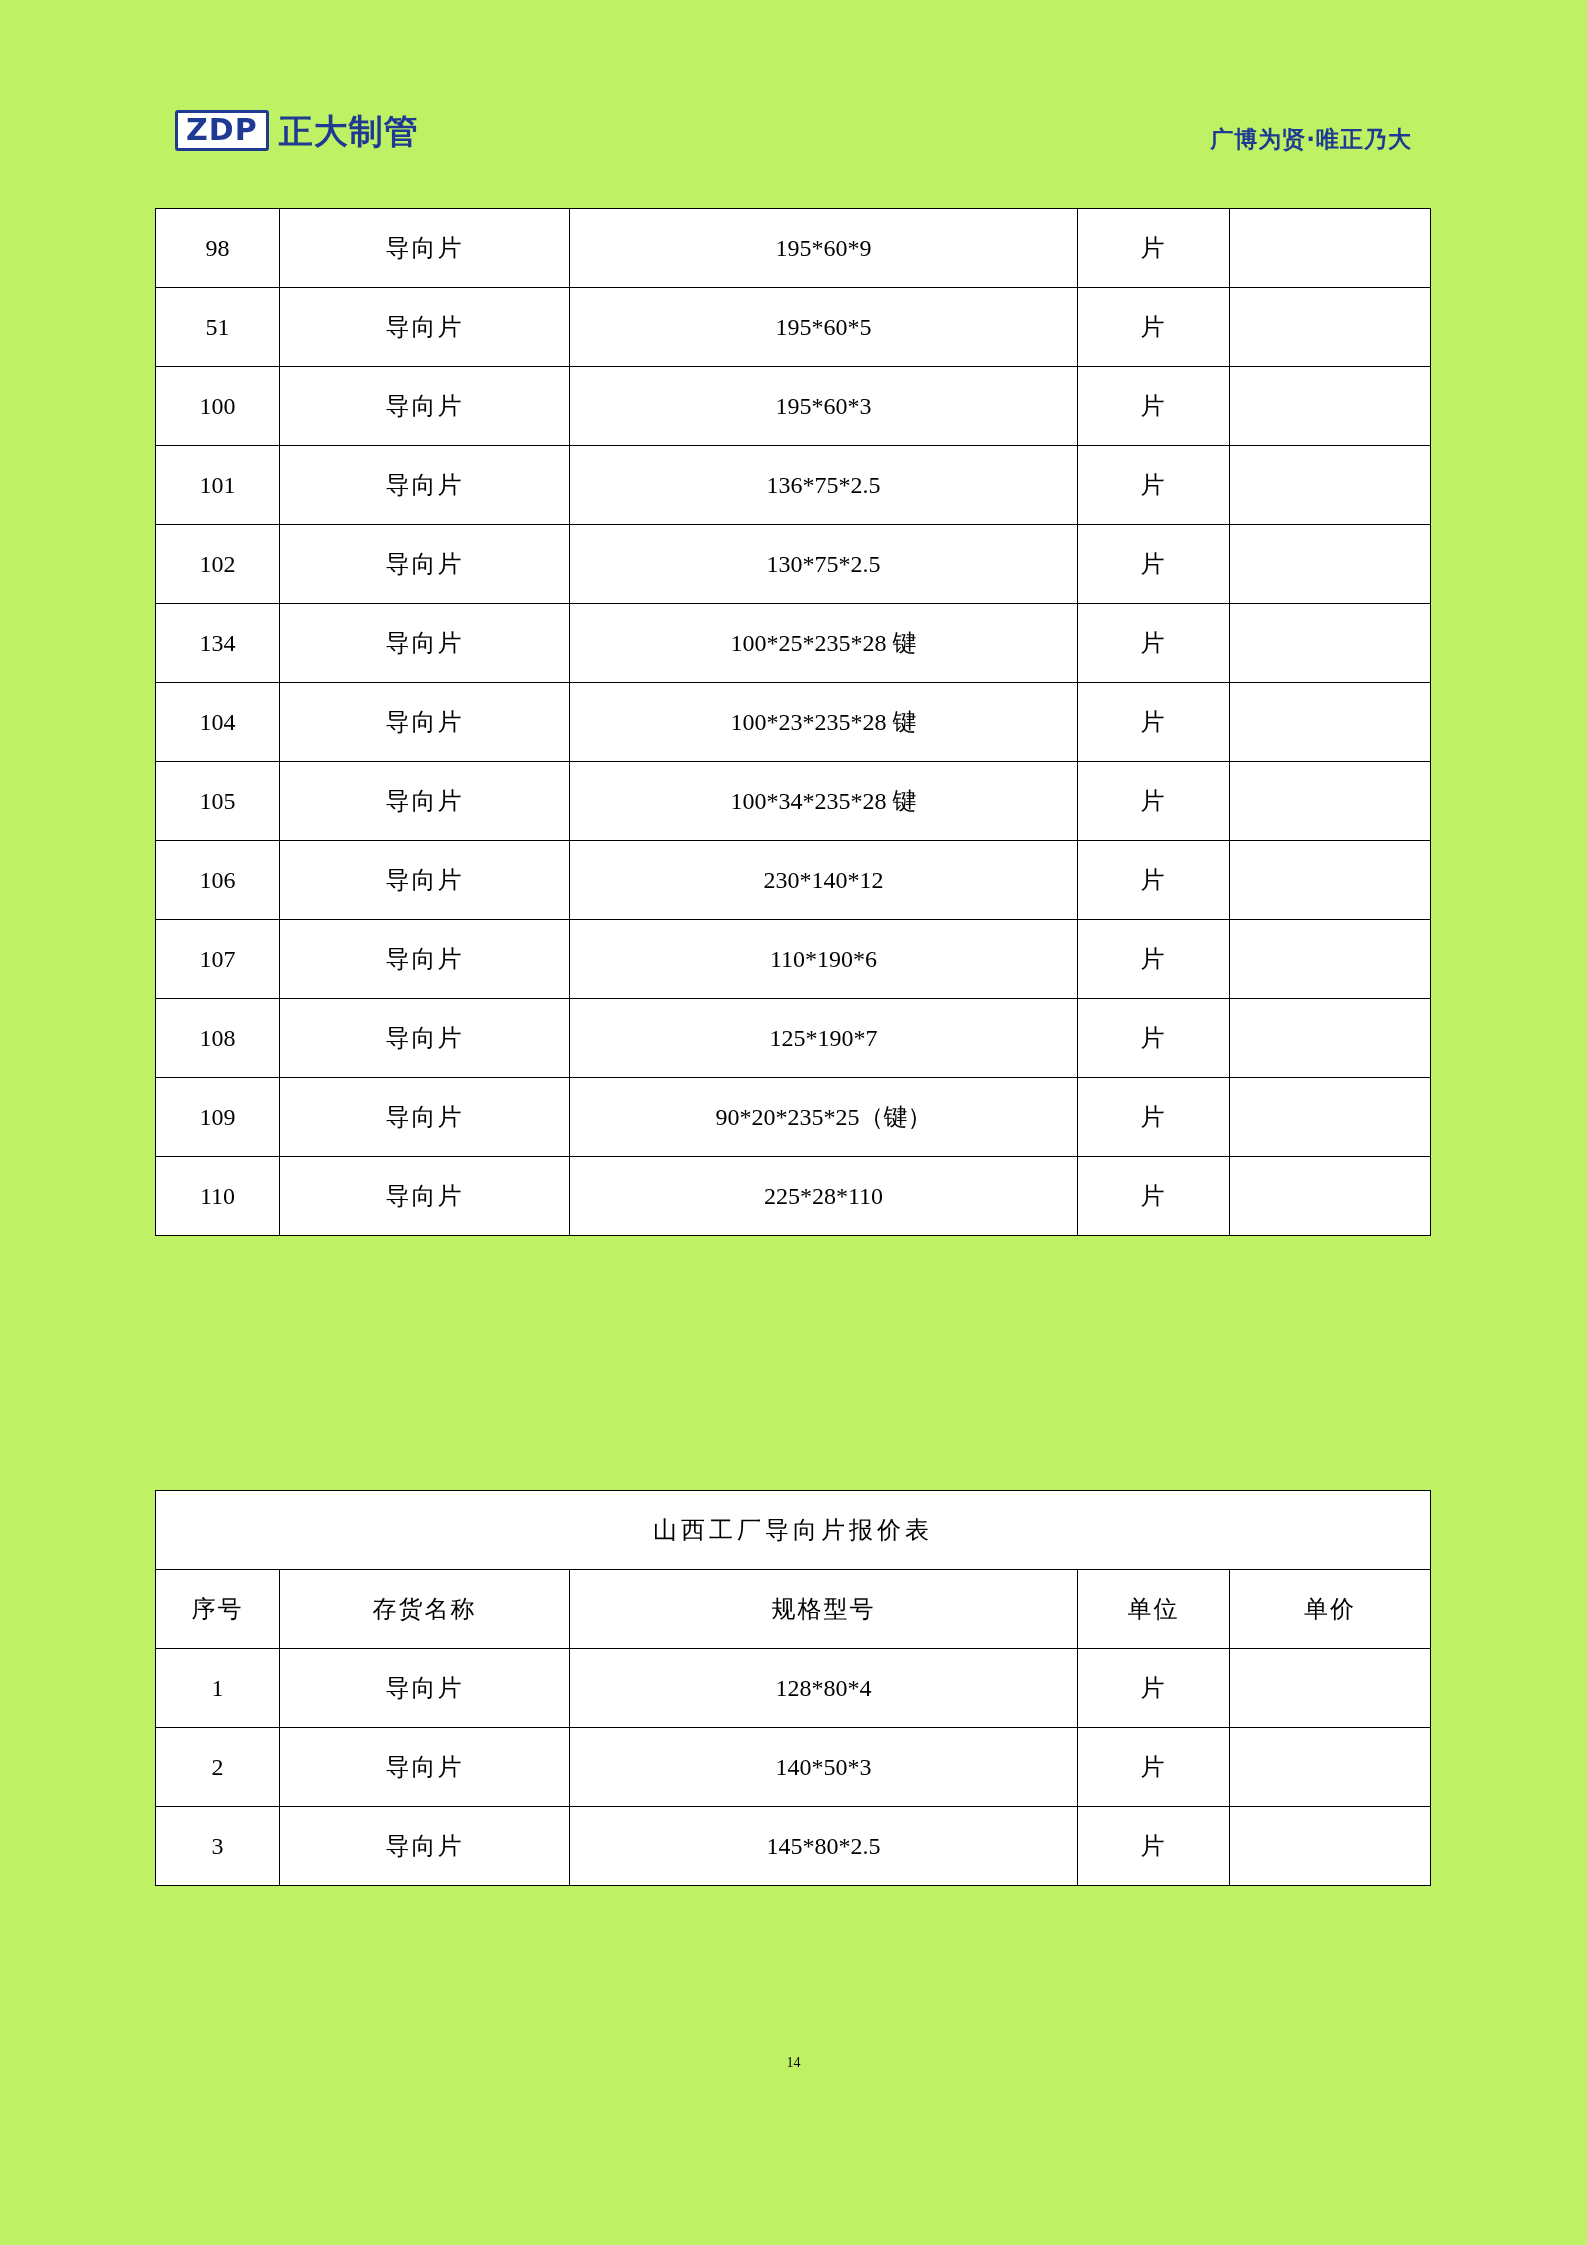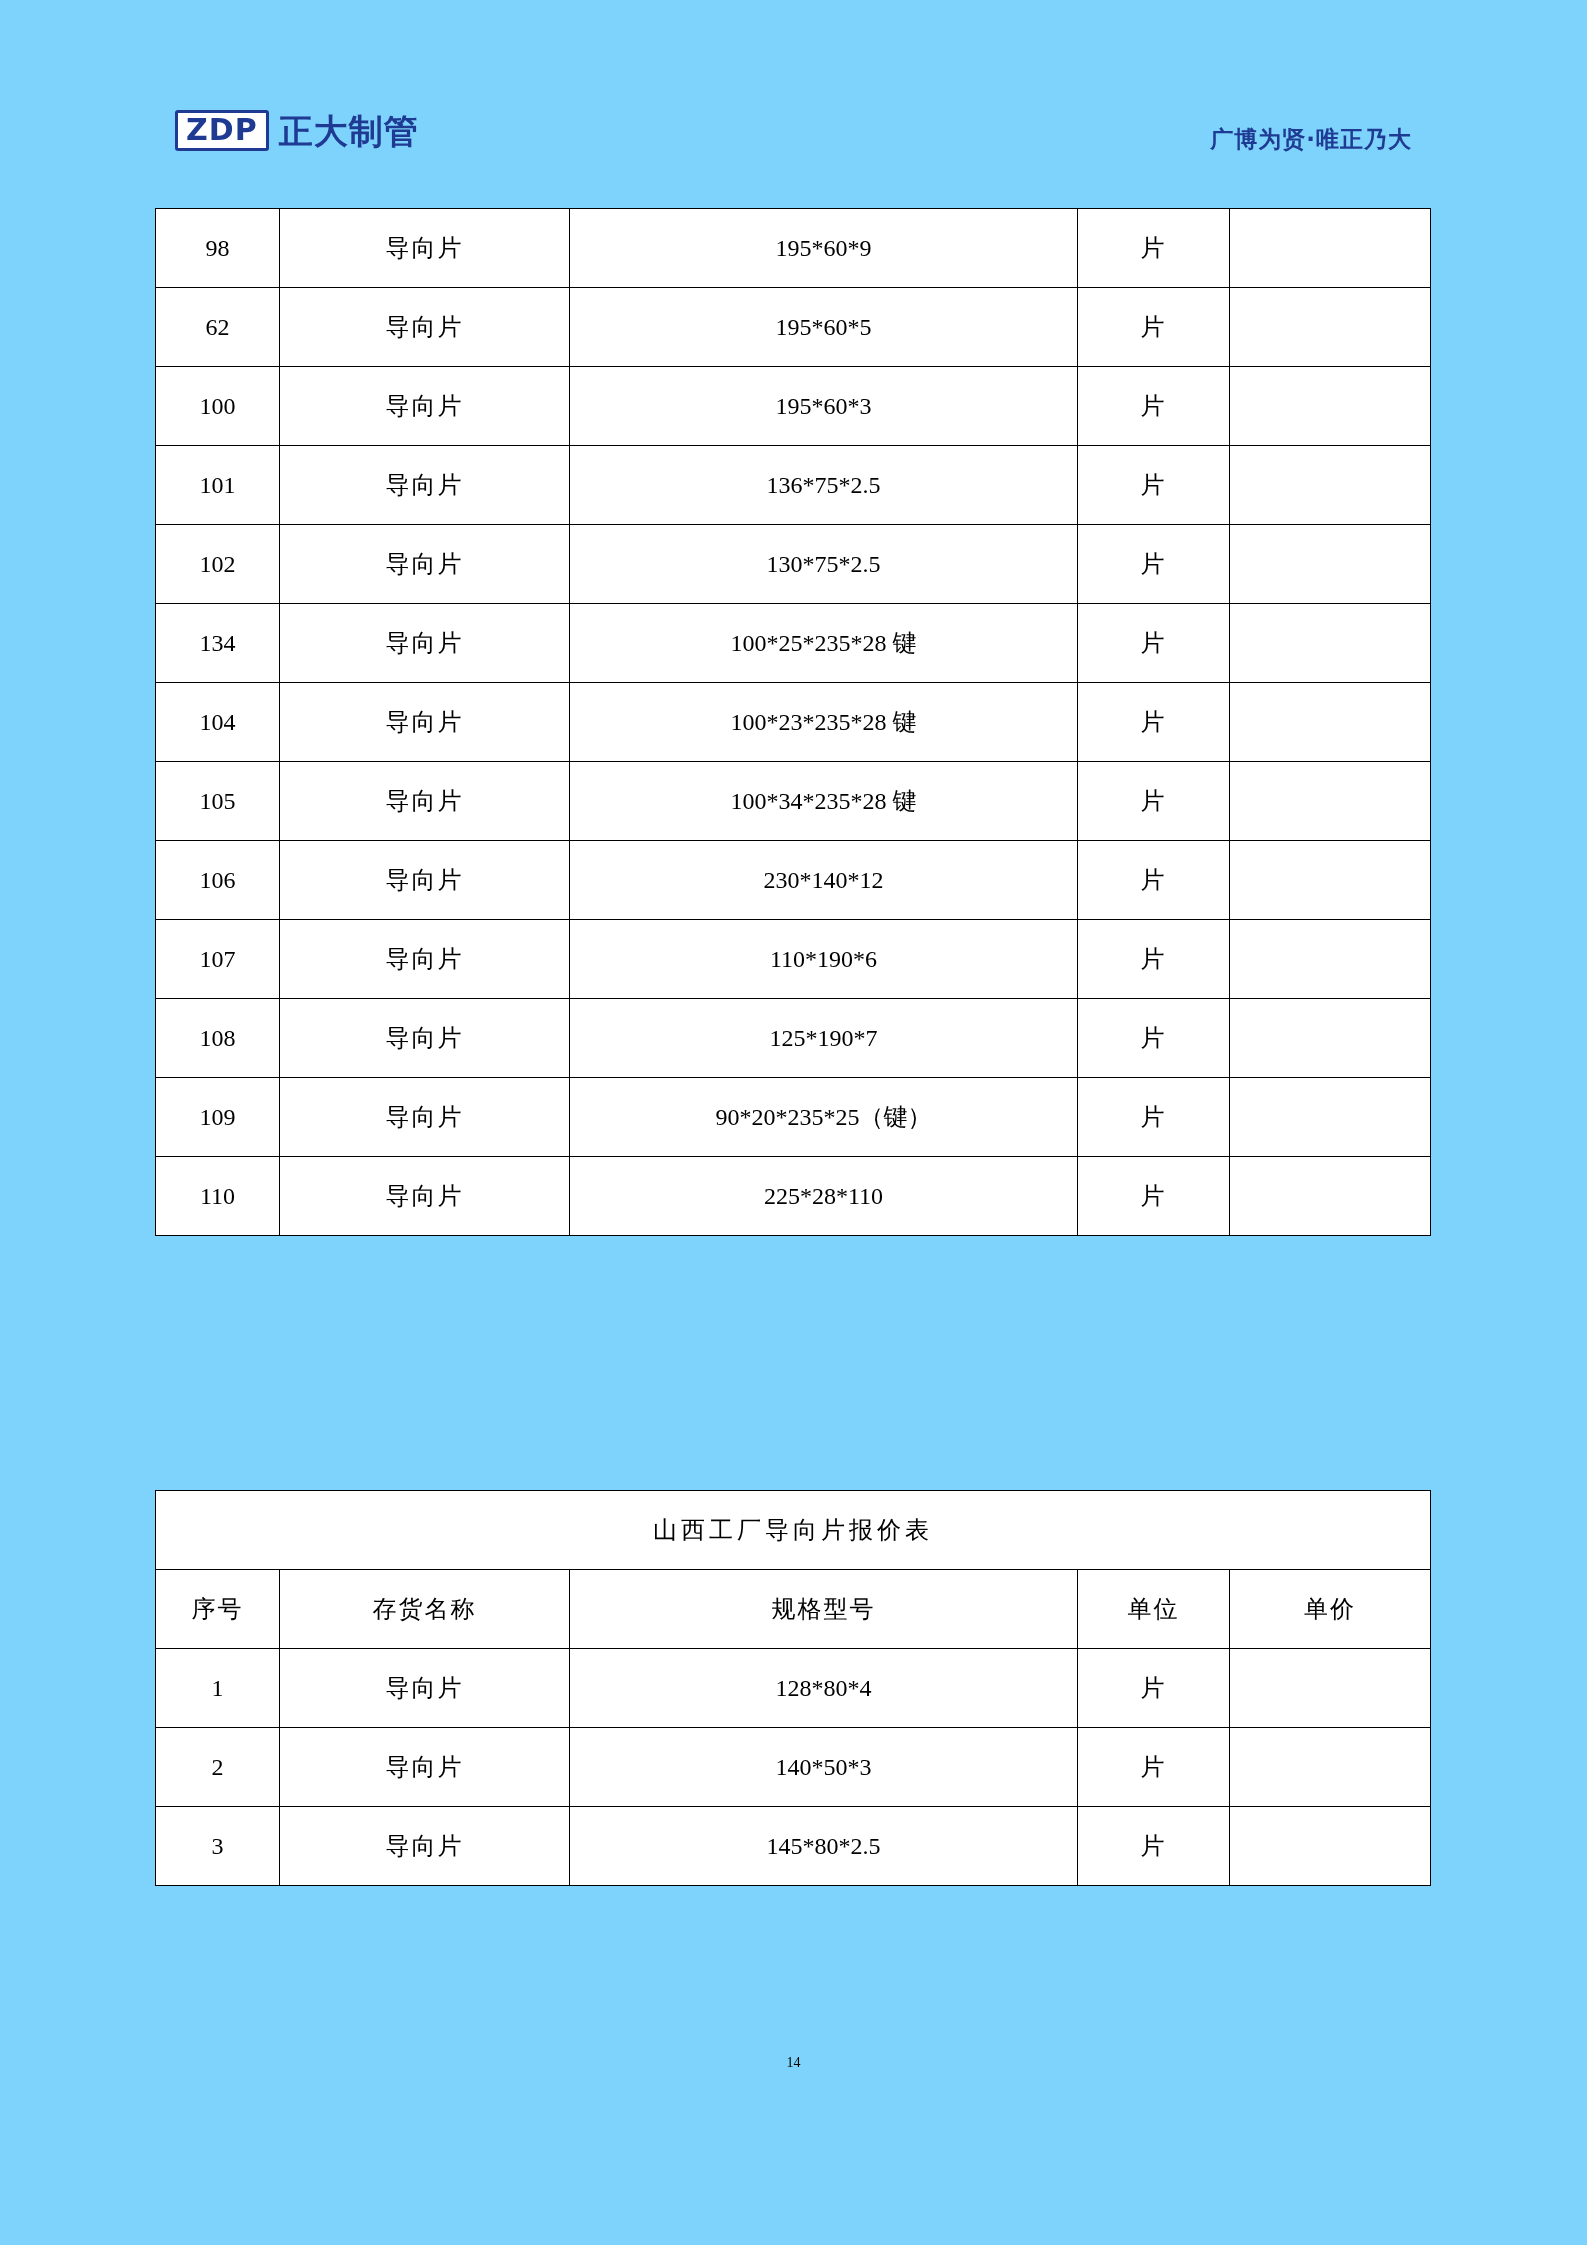--- a/index.html
+++ b/index.html
@@ -4,21 +4,21 @@
 <style>
   html, body {
     margin: 0;
     padding: 0;
     background: #ffffff;
   }
   .page {
     position: relative;
     width: 1587px;
     height: 2245px;
-    background: #7dd3fc;
+    background: #bef264;
     font-family: "Liberation Serif", serif;
     color: #000000;
     box-sizing: border-box;
     overflow: hidden;
   }
 
   
   .header {
     position: absolute;
     top: 110px;
@@ -152,21 +152,21 @@
     </colgroup>
     <tbody>
       <tr>
         <td>98</td>
         <td class="cn">导向片</td>
         <td>195*60*9</td>
         <td class="cn">片</td>
         <td></td>
       </tr>
       <tr>
-        <td>62</td>
+        <td>51</td>
         <td class="cn">导向片</td>
         <td>195*60*5</td>
         <td class="cn">片</td>
         <td></td>
       </tr>
       <tr>
         <td>100</td>
         <td class="cn">导向片</td>
         <td>195*60*3</td>
         <td class="cn">片</td>

